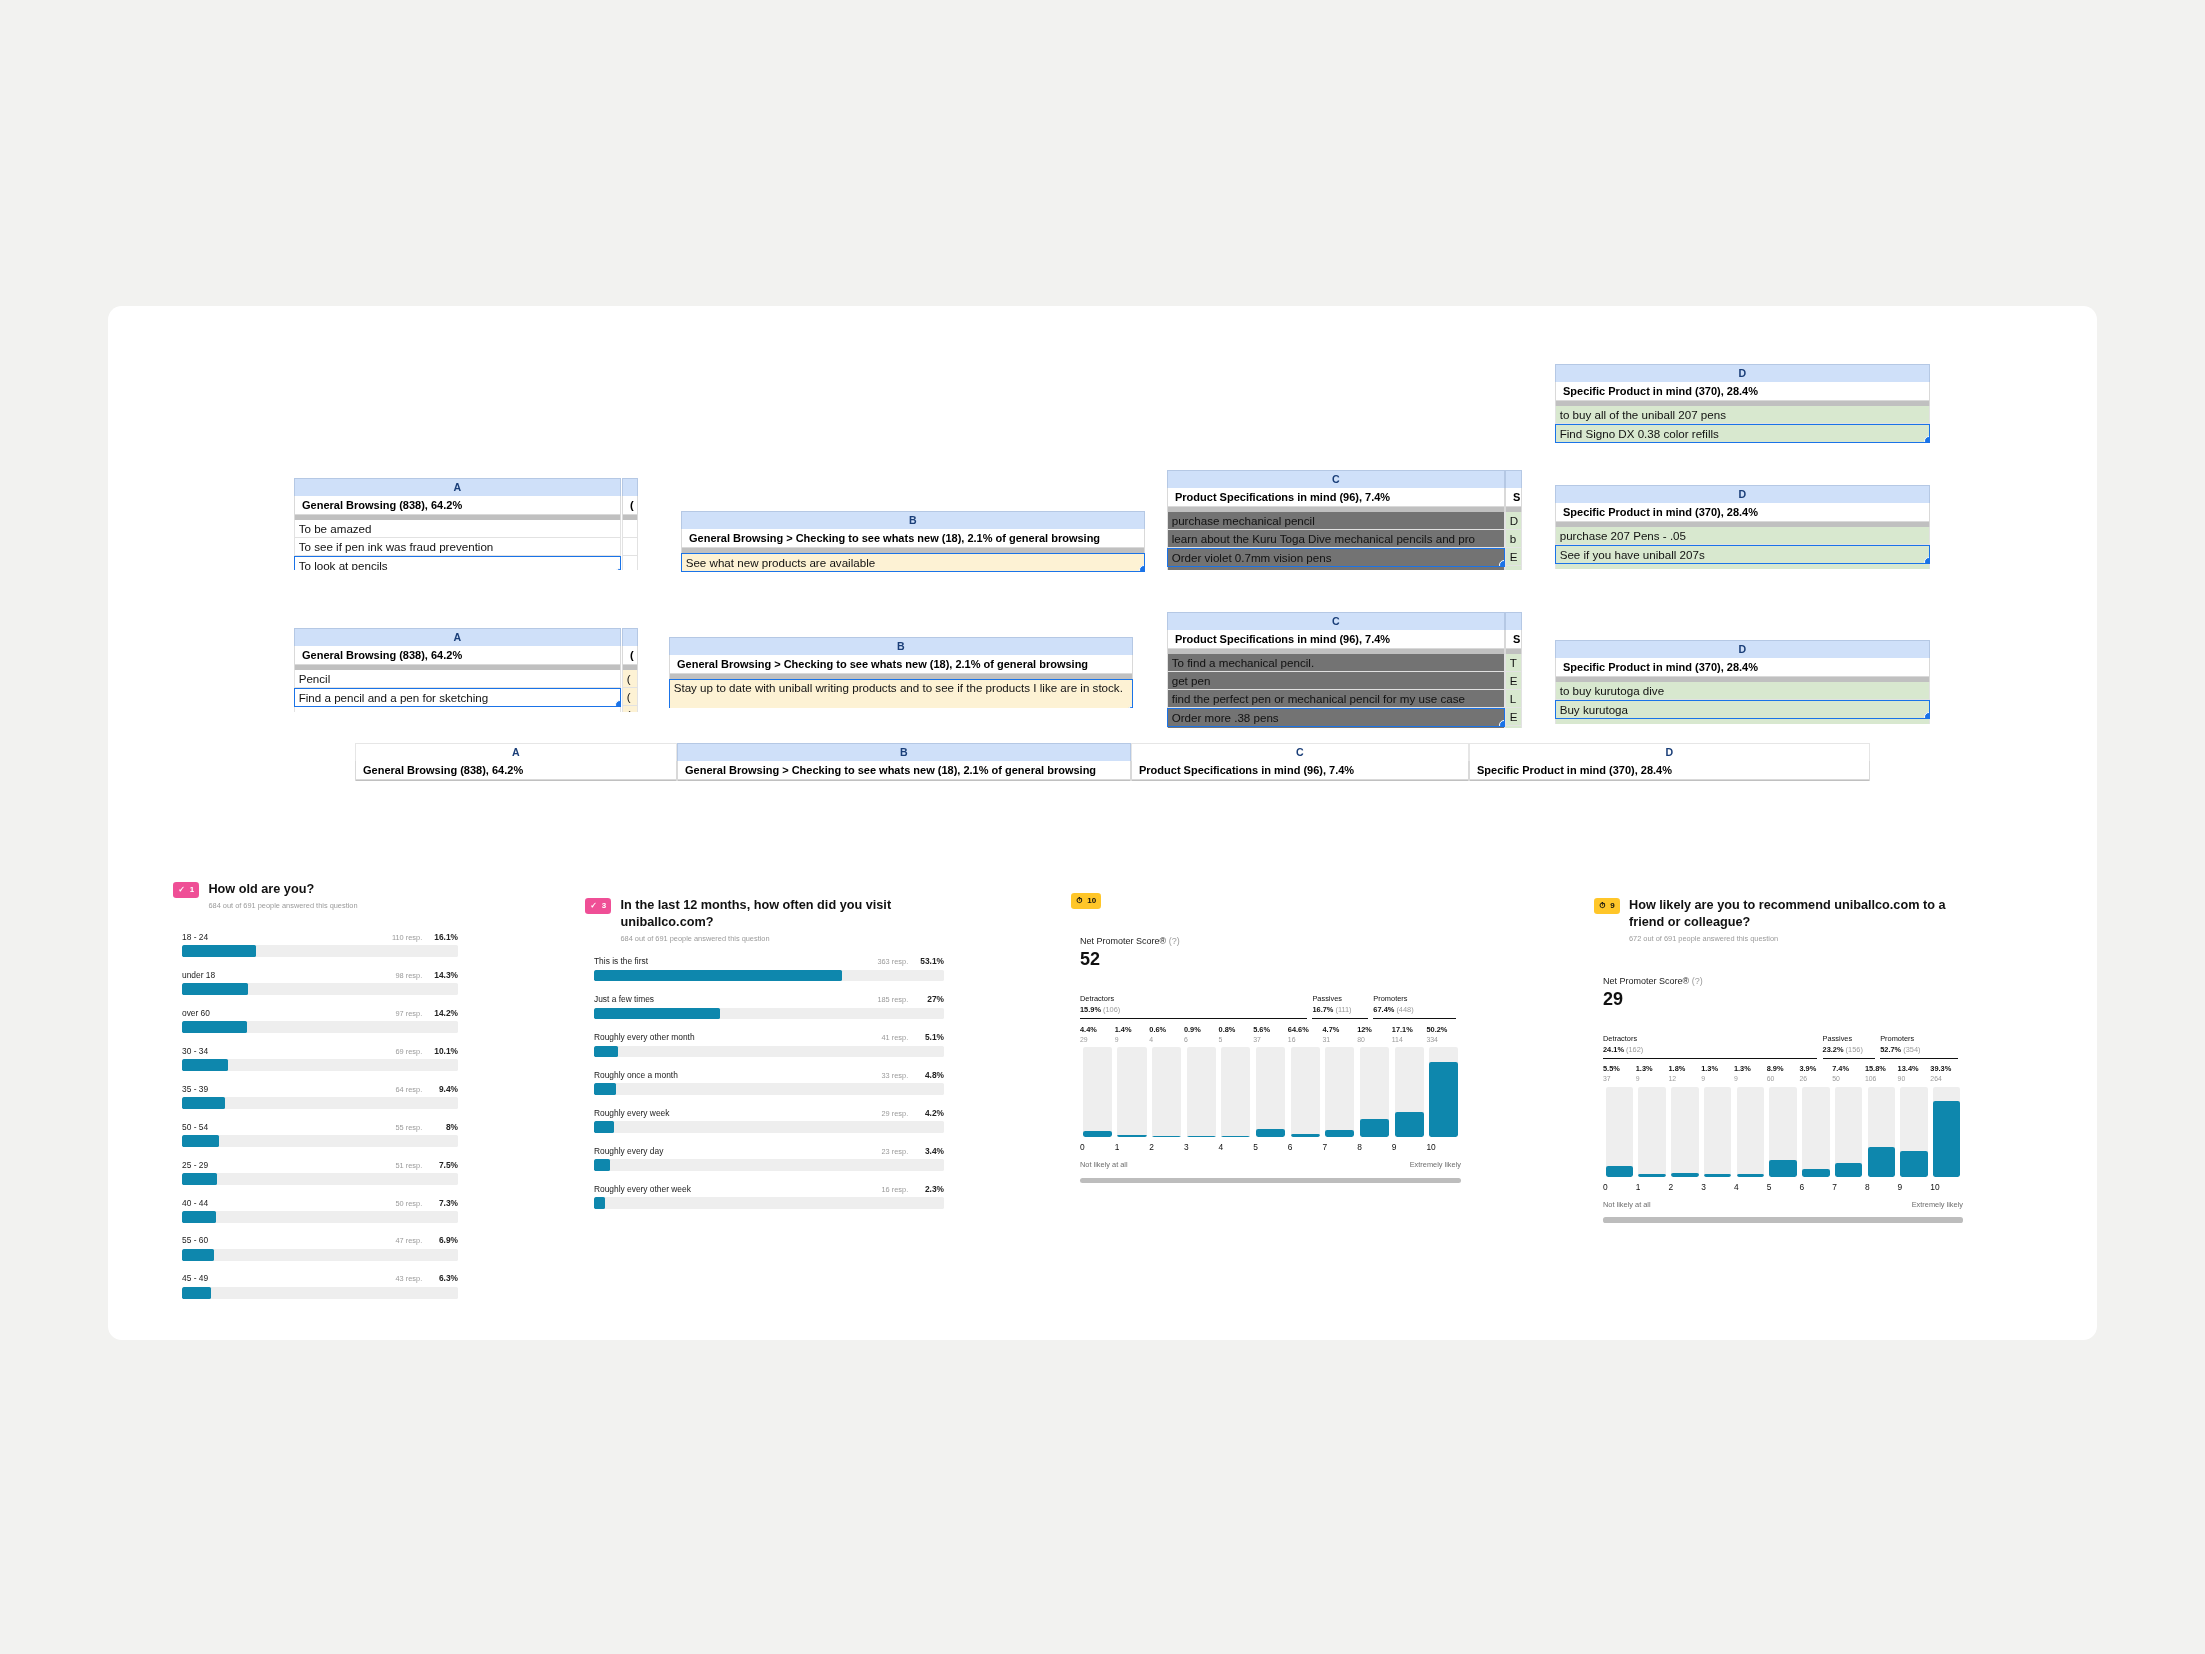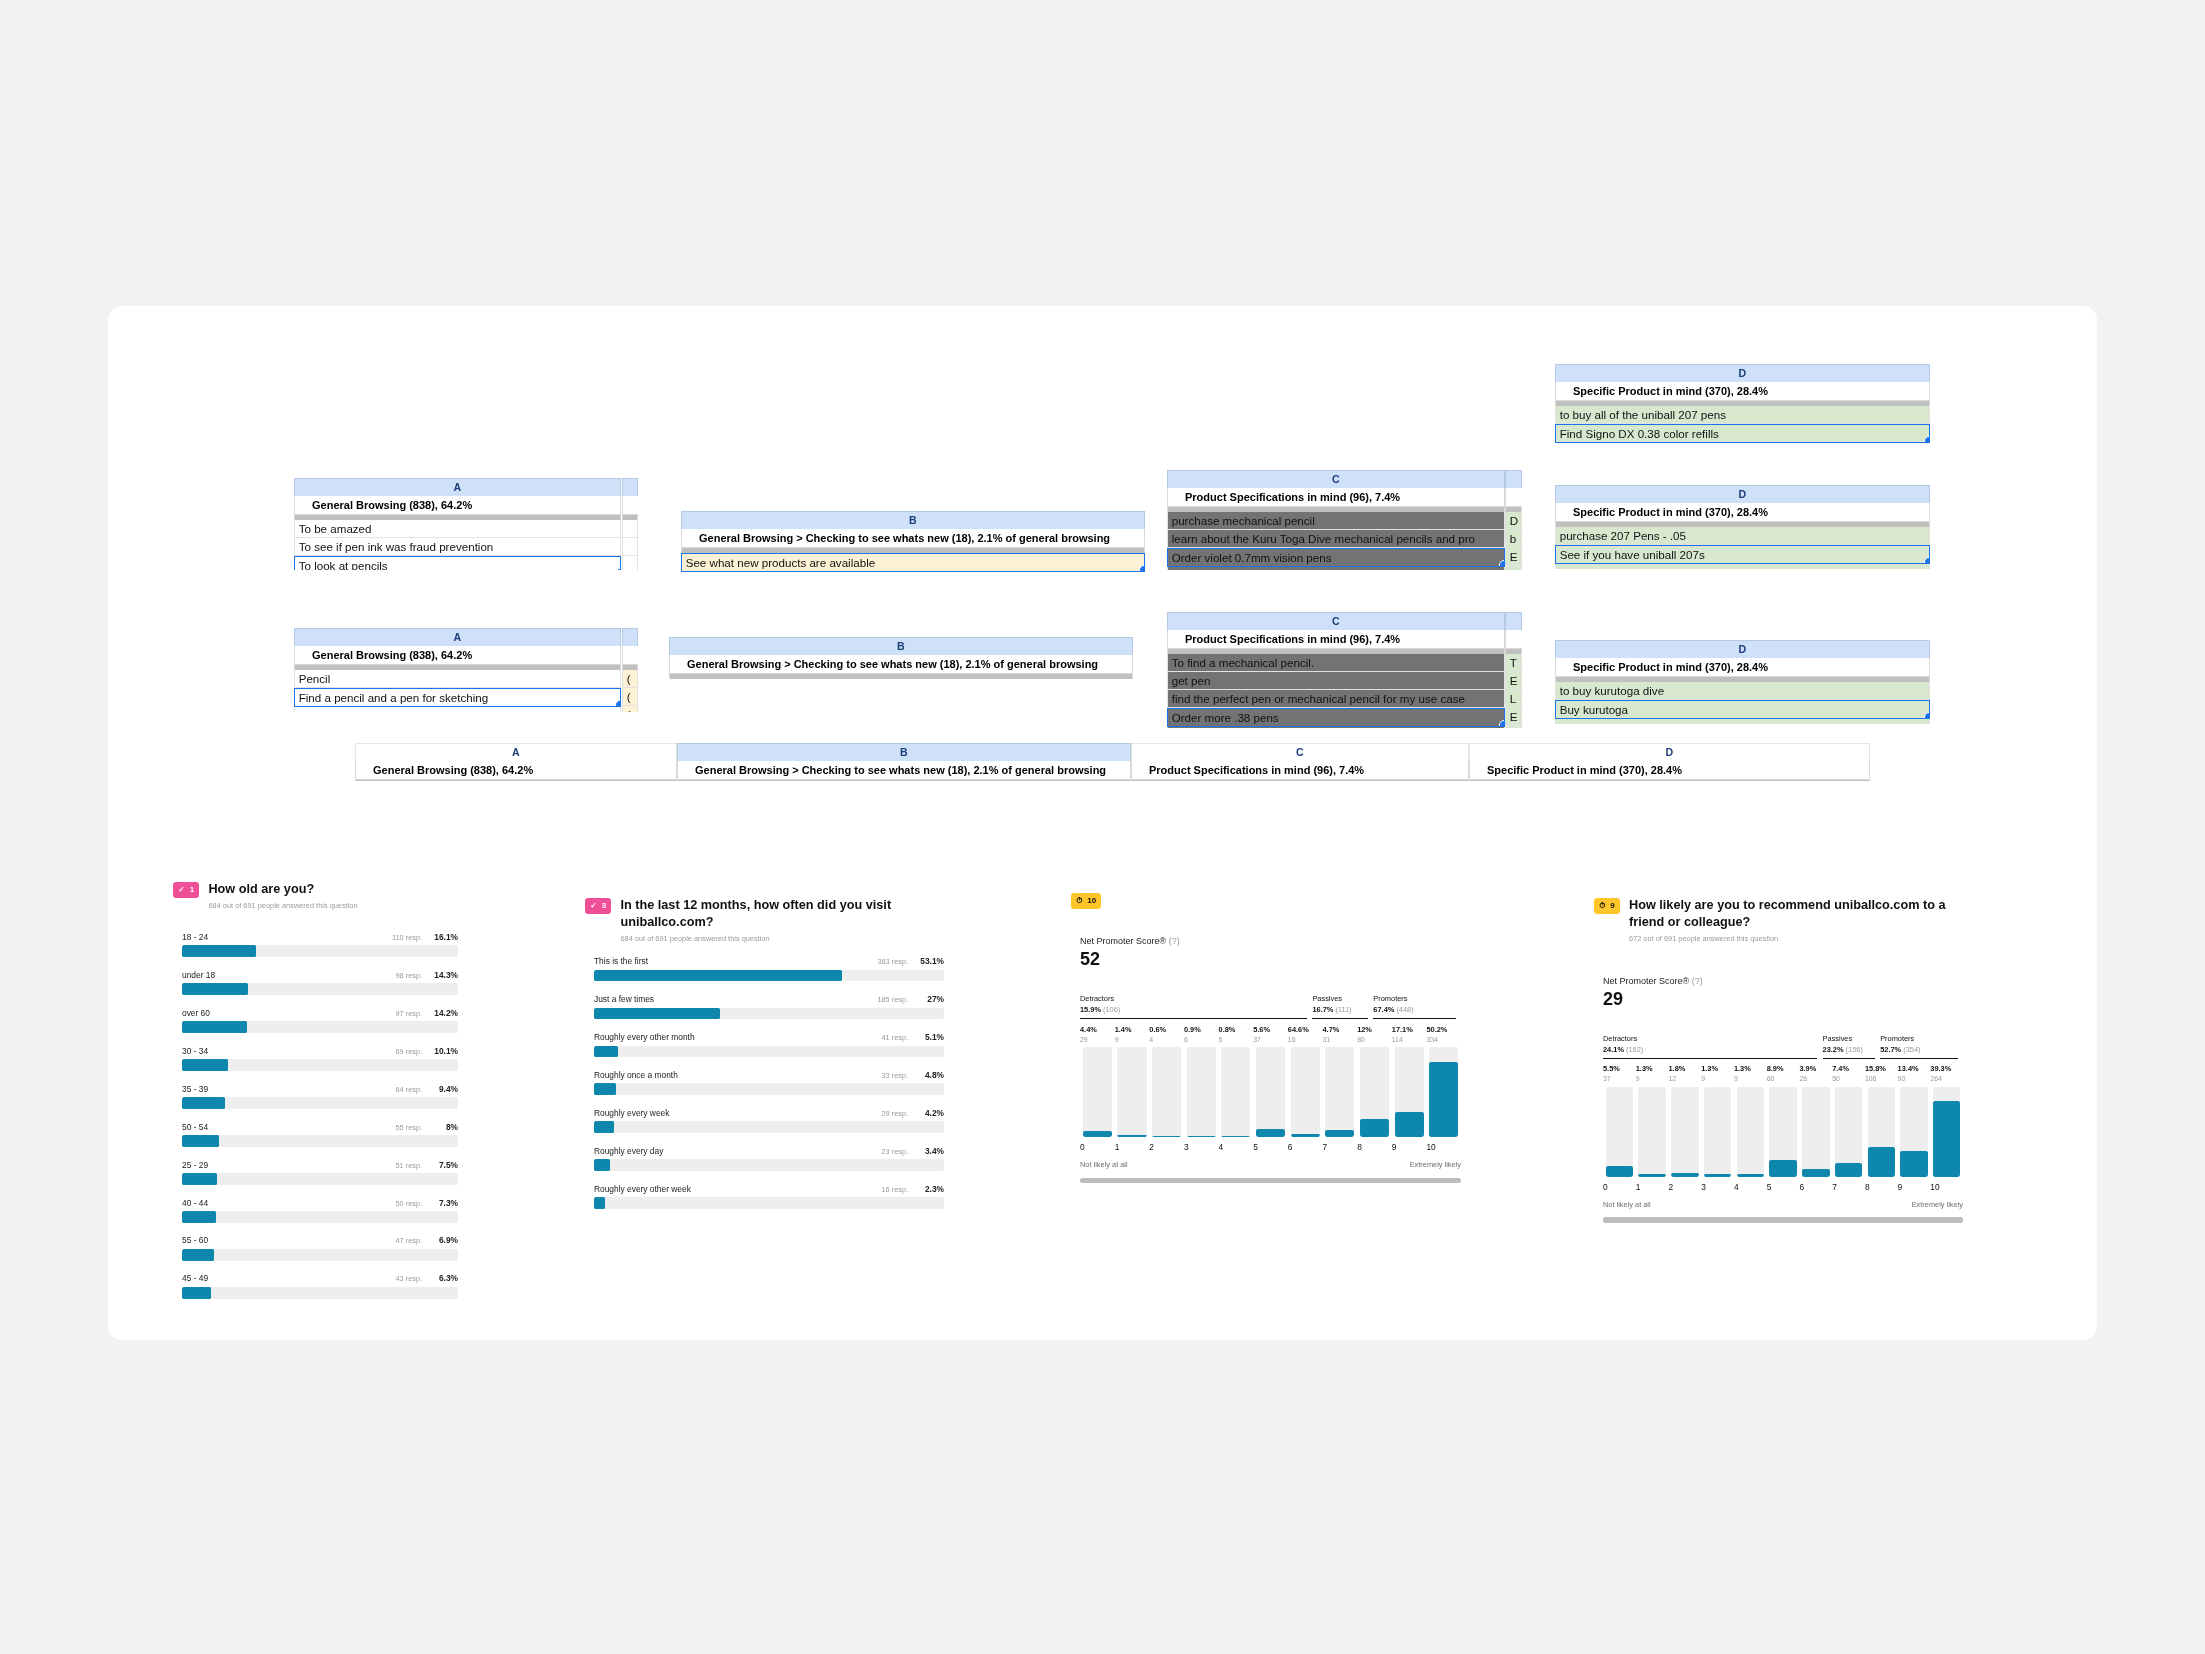--- a/index.html
+++ b/index.html
@@ -46,21 +46,21 @@
   }
   .sheet .titlerow {
     height: 18px;
     line-height: 18px;
     background: #ffffff;
     border: 0.5px solid #d9d9d9;
     border-top: none;
     font-size: 11px;
     font-weight: bold;
     color: #000;
-    padding-left: 17px;
+    padding-left: 7px;
     white-space: nowrap;
     overflow: hidden;
   }
   .sheet .splitbar {
     height: 4.7px;
     background: #c0c0c0;
     border-left: 0.5px solid #d9d9d9;
     border-right: 0.5px solid #d9d9d9;
   }
   .sheet .cell {
@@ -285,20 +285,21 @@
     <div class="splitbar"></div>
     <div class="cell bg-cream">(</div>
     <div class="cell bg-cream">(</div>
     <div class="cell bg-cream">(</div>
   </div>
 
   <div class="sheet" style="left:669px; top:637px; width:464px; height:71px;">
     <div class="colhead">B</div>
     <div class="titlerow">General Browsing &gt; Checking to see whats new (18), 2.1% of general browsing</div>
     <div class="splitbar"></div>
+    <div class="cell tall sel bg-cream">Stay up to date with uniball writing products and to see if the products I like are in stock.</div>
   </div>
 
   <div class="sheet" style="left:1167px; top:612px; width:338px; height:116px;">
     <div class="colhead">C</div>
     <div class="titlerow">Product Specifications in mind (96), 7.4%</div>
     <div class="splitbar"></div>
     <div class="cell bg-blue">To find a mechanical pencil.</div>
     <div class="cell bg-blue">get pen</div>
     <div class="cell bg-blue">find the perfect pen or mechanical pencil for my use case</div>
     <div class="cell sel bg-blue">Order more .38 pens</div>

